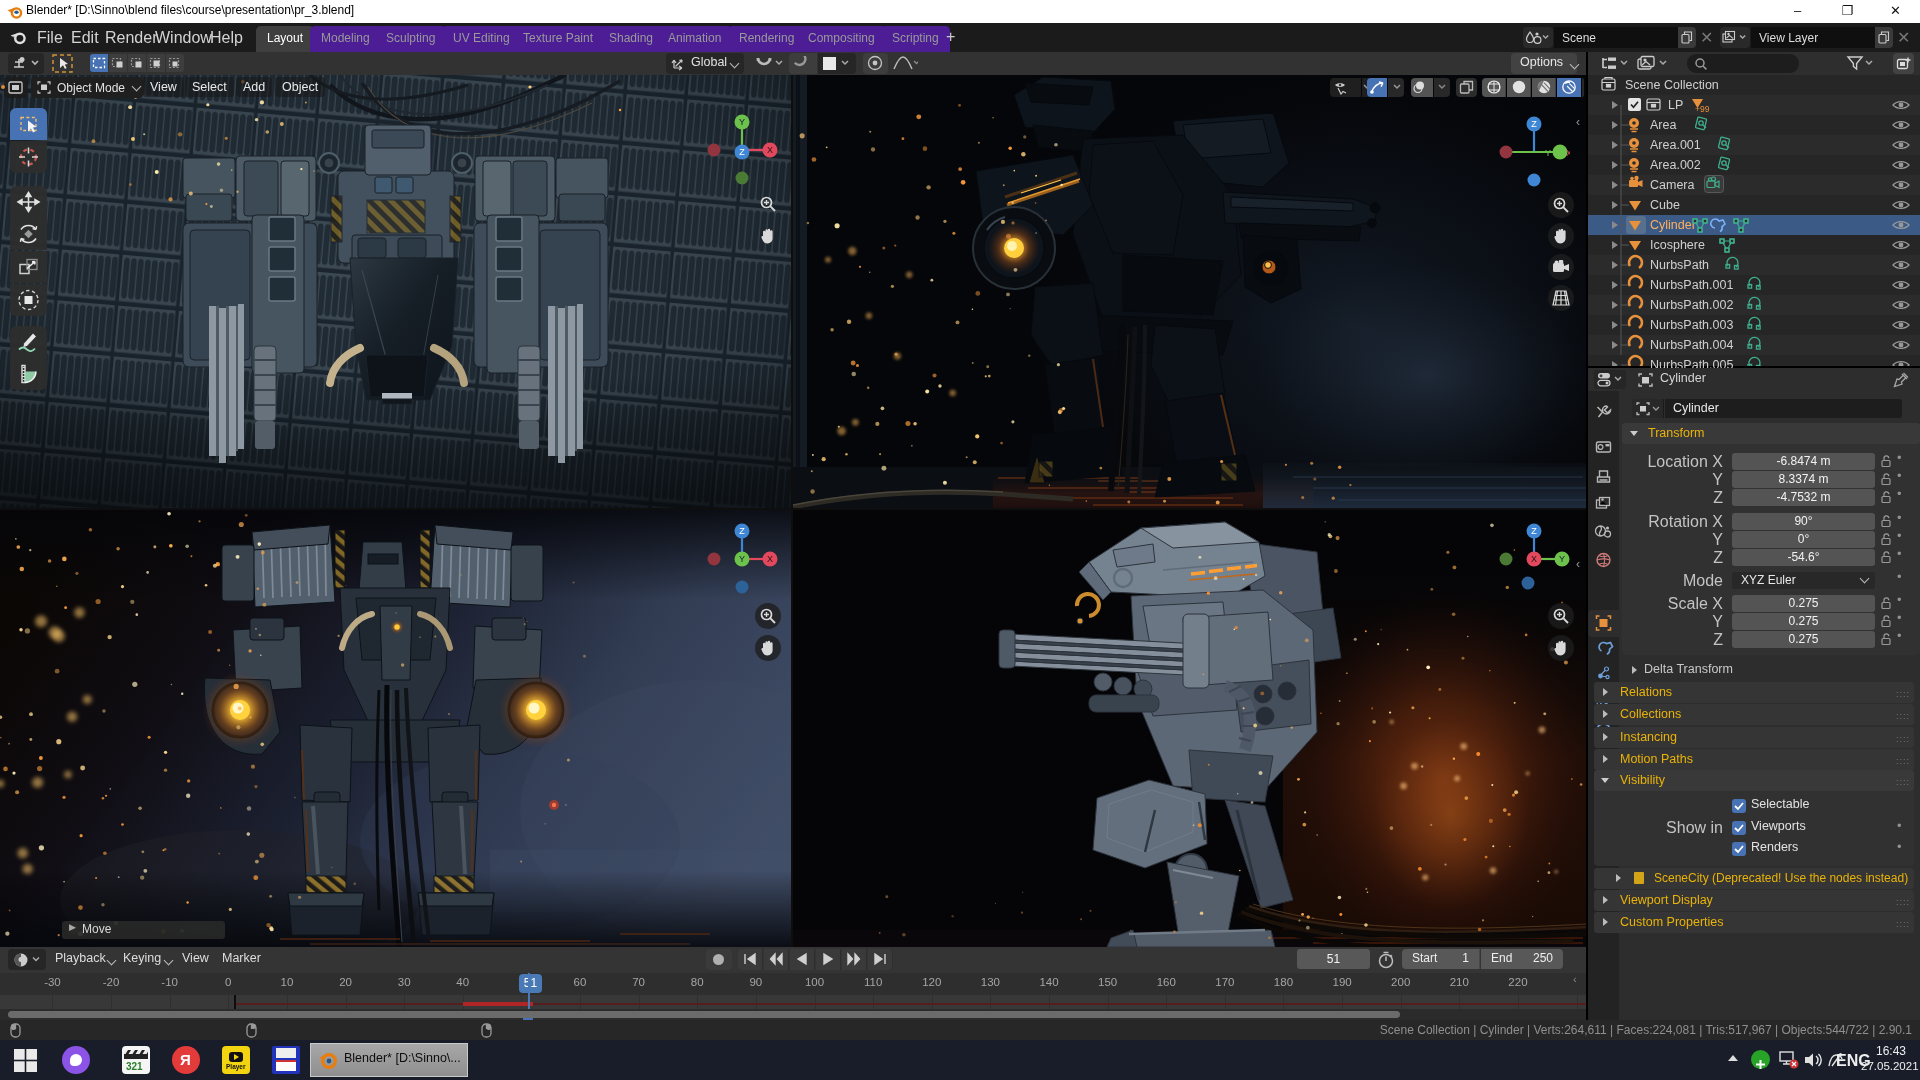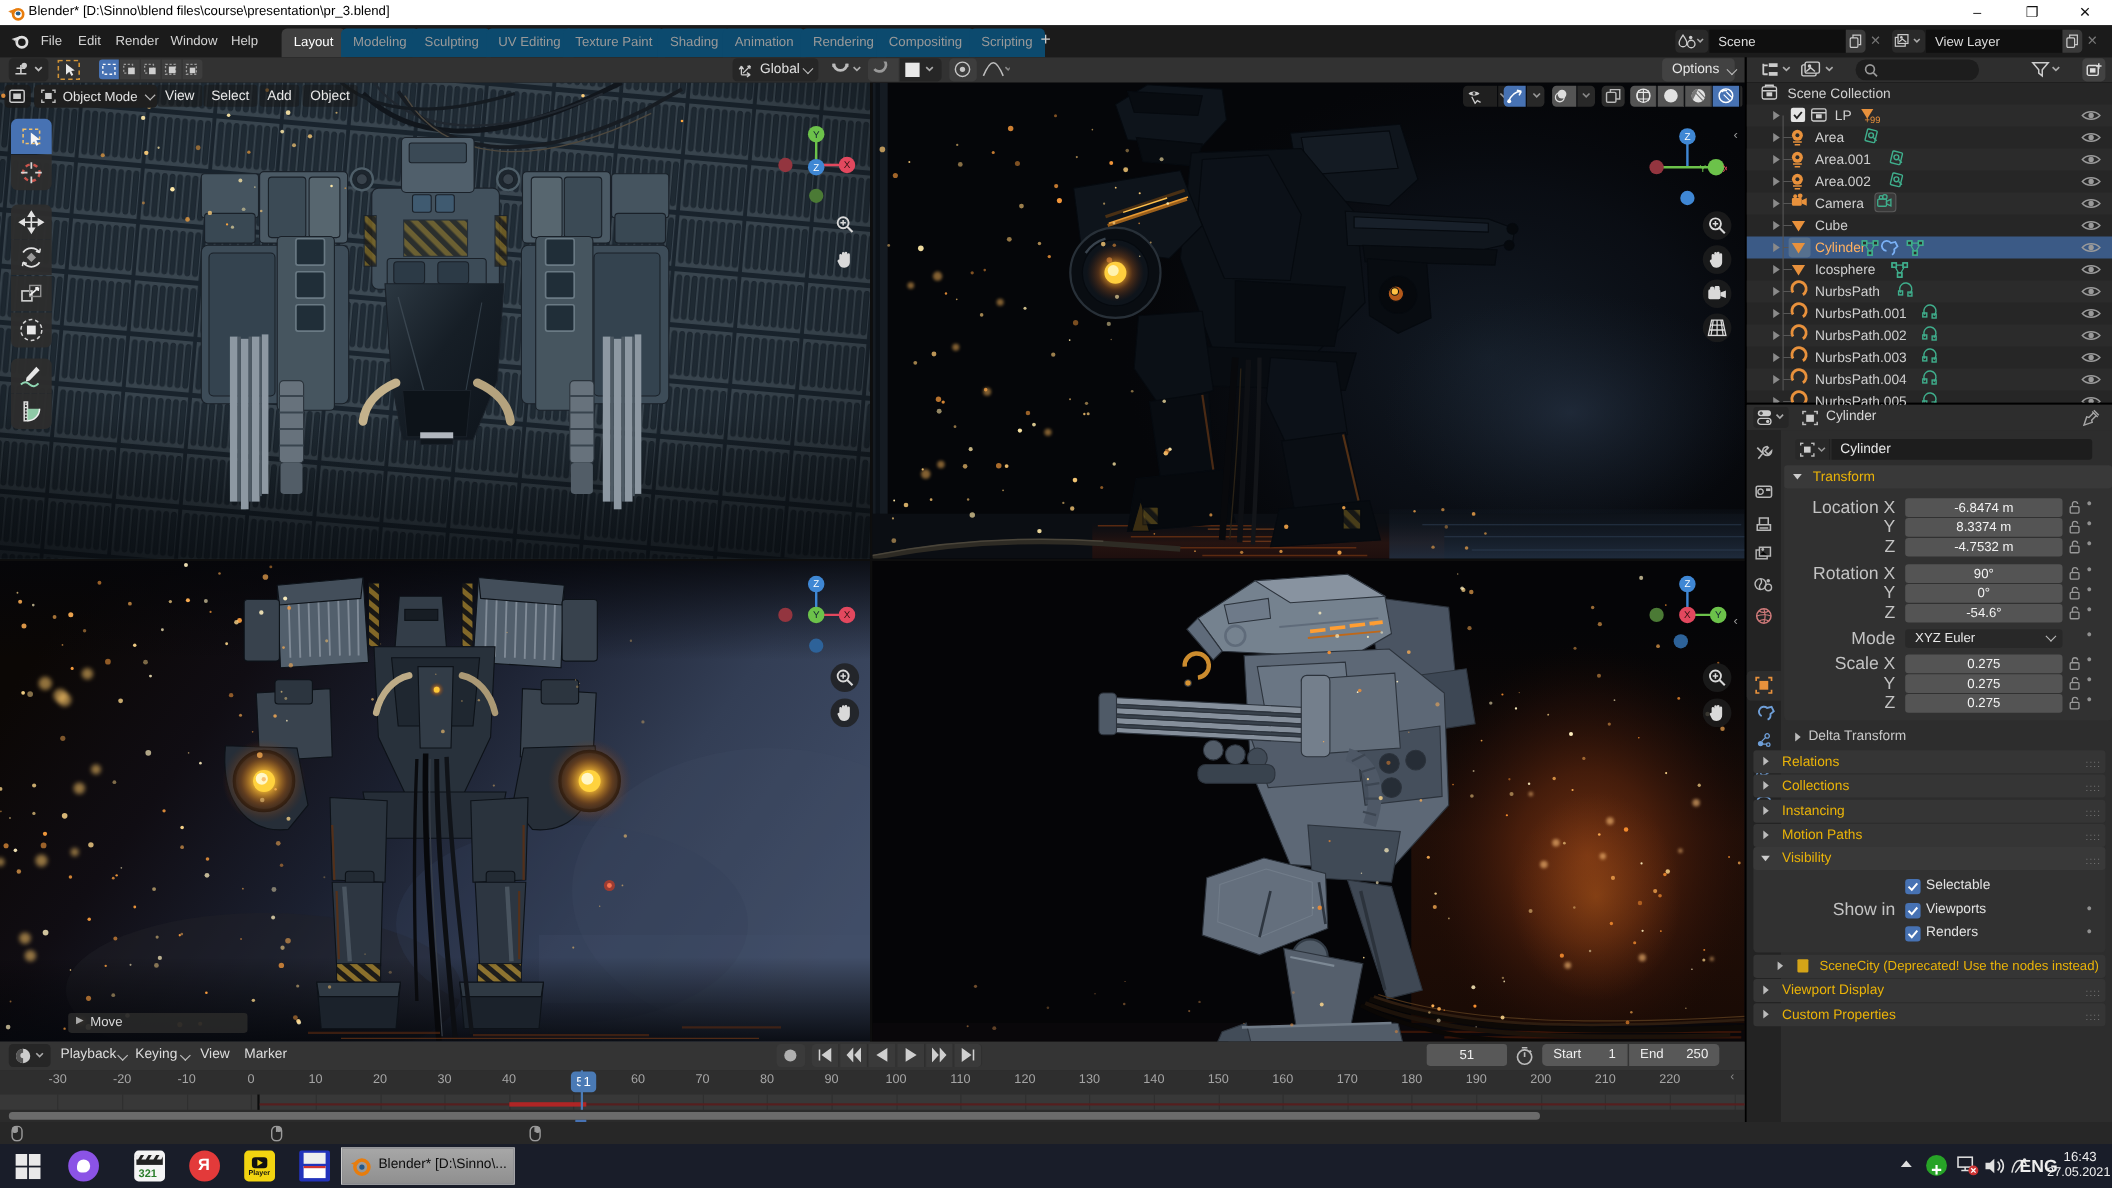--- a/index.html
+++ b/index.html
@@ -11,23 +11,23 @@
 
 #titlebar { left:0; top:0; width:1920px; height:23px; background:#fff; color:#000;
   font-size:12px; }
 #titlebar .txt { position:absolute; left:26px; top:3px; }
 .wbtn { position:absolute; top:0; width:45px; height:23px; text-align:center;
   font-size:13px; color:#111; line-height:22px; }
 
 
 #menubar { left:0; top:23px; width:1920px; height:29px; background:#1b1b1b; }
 .menu-item { position:absolute; top:0; height:29px; line-height:29px; color:#d4d4d4;
-  font-size:12px; }
+  font-size:16px; }
 .tab { position:absolute; top:3px; height:26px; line-height:25px; padding:0 11px;
-  background:#0c4a6e; color:#999; font-size:12px; border-radius:5px 5px 0 0;
+  background:#4c1d95; color:#999; font-size:12px; border-radius:5px 5px 0 0;
   border-right:1px solid #1b1b1b;}
 .tab.active { background:#3f3f3f; color:#fff; }
 .idfield { position:absolute; top:4px; height:21px; background:#202020; border-radius:4px;
   color:#ddd; font-size:12px; display:flex; align-items:center;text-align:center; }
 
 
 #toolbarrow { left:0; top:52px; width:1586px; height:23px; background:#323232; }
 #righttop { left:1588px; top:52px; width:332px; height:23px; background:#2e2e2e; }
 
 
@@ -1988,20 +1988,21 @@
         <div class="abs" style="left:528px;top:-22px;width:2px;height:36px;background:#4a7ab5;"></div>
       </div>
     <div id="tlscroll">
       <div class="abs" style="left:8px;top:2px;width:1392px;height:7px;background:#6b6b6b;border-radius:4px;"></div>
       <div class="abs" style="left:523px;top:9px;width:10px;height:2px;background:#4772b3;"></div>
     </div>
     <div class="abs" style="left:1573px;top:26px;color:#888;font-size:11px;">‹</div>
   </div>
 
   <div id="statusbar" class="abs">
+    <span style="position:absolute;right:8px;">Scene Collection | Cylinder | Verts:264,611 | Faces:224,081 | Tris:517,967 | Objects:544/722 | 2.90.1</span>
     <svg class="abs" style="left:10px;top:3px" width="520" height="15" viewBox="0 0 520 15">
       <g fill="none" stroke="#9a9a9a" stroke-width="1.3">
         <rect x="1" y="1" width="9" height="13" rx="4"></rect>
           <line x1="5.5" y1="1" x2="5.5" y2="6"></line>
         <rect x="237" y="1" width="9" height="13" rx="4"></rect>
           <line x1="241.5" y1="1" x2="241.5" y2="6"></line>
         <rect x="472" y="1" width="9" height="13" rx="4"></rect>
           <line x1="476.5" y1="1" x2="476.5" y2="6"></line>
       </g>
       <rect x="1" y="1" width="5" height="6" rx="2" fill="#9a9a9a"></rect>

